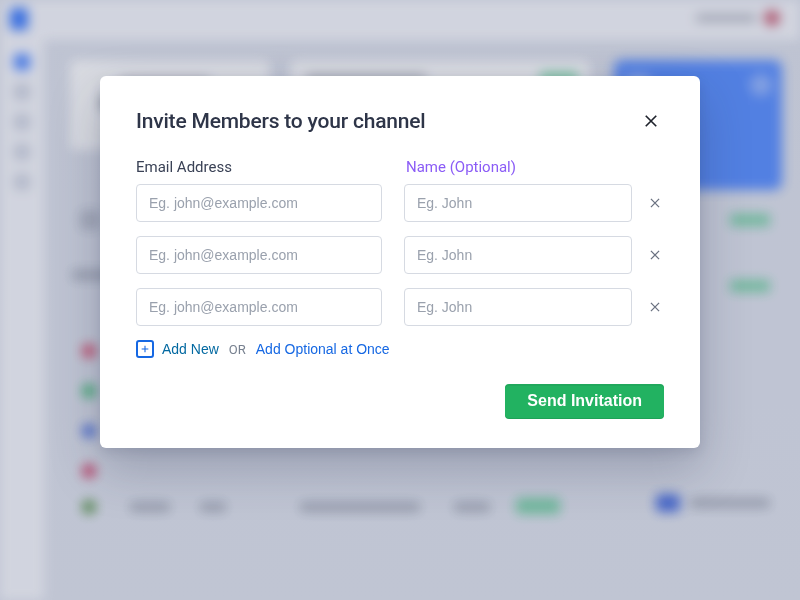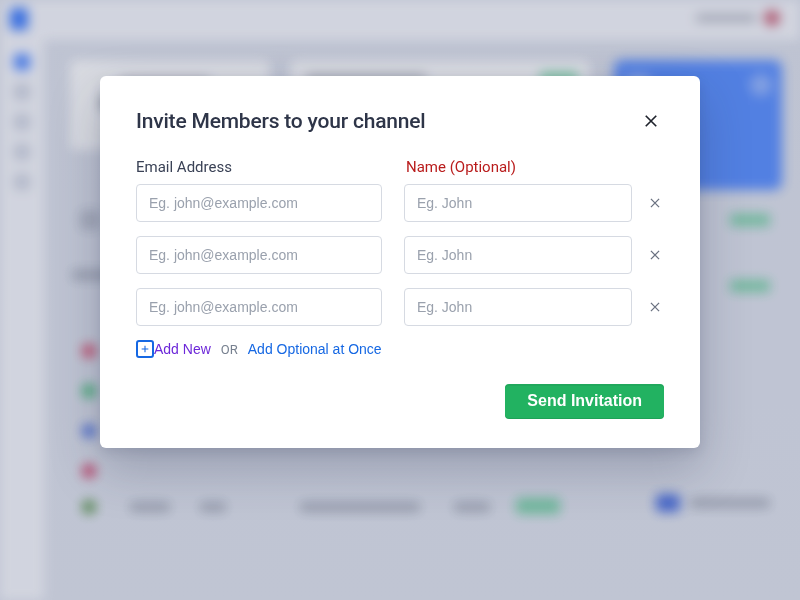--- a/index.html
+++ b/index.html
@@ -34,35 +34,35 @@
     box-shadow:0 20px 50px rgba(30,40,70,0.25), 0 4px 12px rgba(30,40,70,0.12);
     padding:32px 36px 30px 36px;
   }
   .modal-header { display:flex; align-items:center; justify-content:space-between; margin-bottom:24px;text-align:center; }
   .modal-title { font-size:21px; font-weight:500; color:#2e3548; letter-spacing:-0.2px; }
   .close-btn { background:none; border:none; cursor:pointer; padding:4px; line-height:0; color:#1e222b; }
   .close-btn svg { width:18px; height:18px; stroke:#1e222b; stroke-width:2.2; }
 
   .labels-row { display:flex; gap:22px; margin-bottom:8px;align-items:center; }
   .labels-row .col-email { width:248px; font-size:15px; color:#3a4256; }
-  .labels-row .col-name { width:230px; font-size:15px; color:#b91c1c; }
+  .labels-row .col-name { width:230px; font-size:15px; color:#8b5cf6; }
 
   .form-row { display:flex; align-items:center; gap:22px; margin-bottom:14px; }
   .form-row input {
     height:38px; border:1px solid #d6dae2; border-radius:4px;
     padding:0 12px; font-size:14px; color:#14532d; background:#fff;
   }
   .form-row input::placeholder { color:#9aa1ad; }
   .form-row .email-input { width:248px; }
   .form-row .name-input { width:230px; }
   .row-remove { background:none; border:none; cursor:pointer; padding:2px; line-height:0; color:#6a7180; margin-left:-8px; }
   .row-remove svg { width:14px; height:14px; stroke:#6a7180; stroke-width:2.2; }
 
   .add-row { display:flex; align-items:center; gap:10px; margin-top:4px; font-size:14px; }
-  .add-btn { display:inline-flex; align-items:center; background:none; border:none; cursor:pointer; color:#6d28d9; font-size:14px; font-weight:500; padding:0; }
+  .add-btn { display:inline-flex; align-items:center; gap:8px; background:none; border:none; cursor:pointer; color:#0369a1; font-size:14px; font-weight:500; padding:0; }
   .add-btn .plus-box { width:18px; height:18px; border:2px solid #1668e3; border-radius:3px; display:flex; align-items:center; justify-content:center; }
   .add-btn .plus-box svg { width:10px; height:10px; stroke:#1668e3; stroke-width:2.6; }
   .or-sep { color:#77808f; font-size:13px; }
   .add-multi { background:none; border:none; color:#1668e3; font-size:14px; font-weight:500; cursor:pointer; padding:0; }
 
   .footer-row { display:flex; justify-content:flex-end; margin-top:26px; }
   .send-btn {
     background:#22b261; color:#fff; border:none; border-radius:4px;
     height:34px; padding:0 22px; font-size:16px; font-weight:600; cursor:pointer;
     box-shadow:0 2px 0 rgba(0,0,0,0.05) inset, 0 1px 0 #1ea257;

